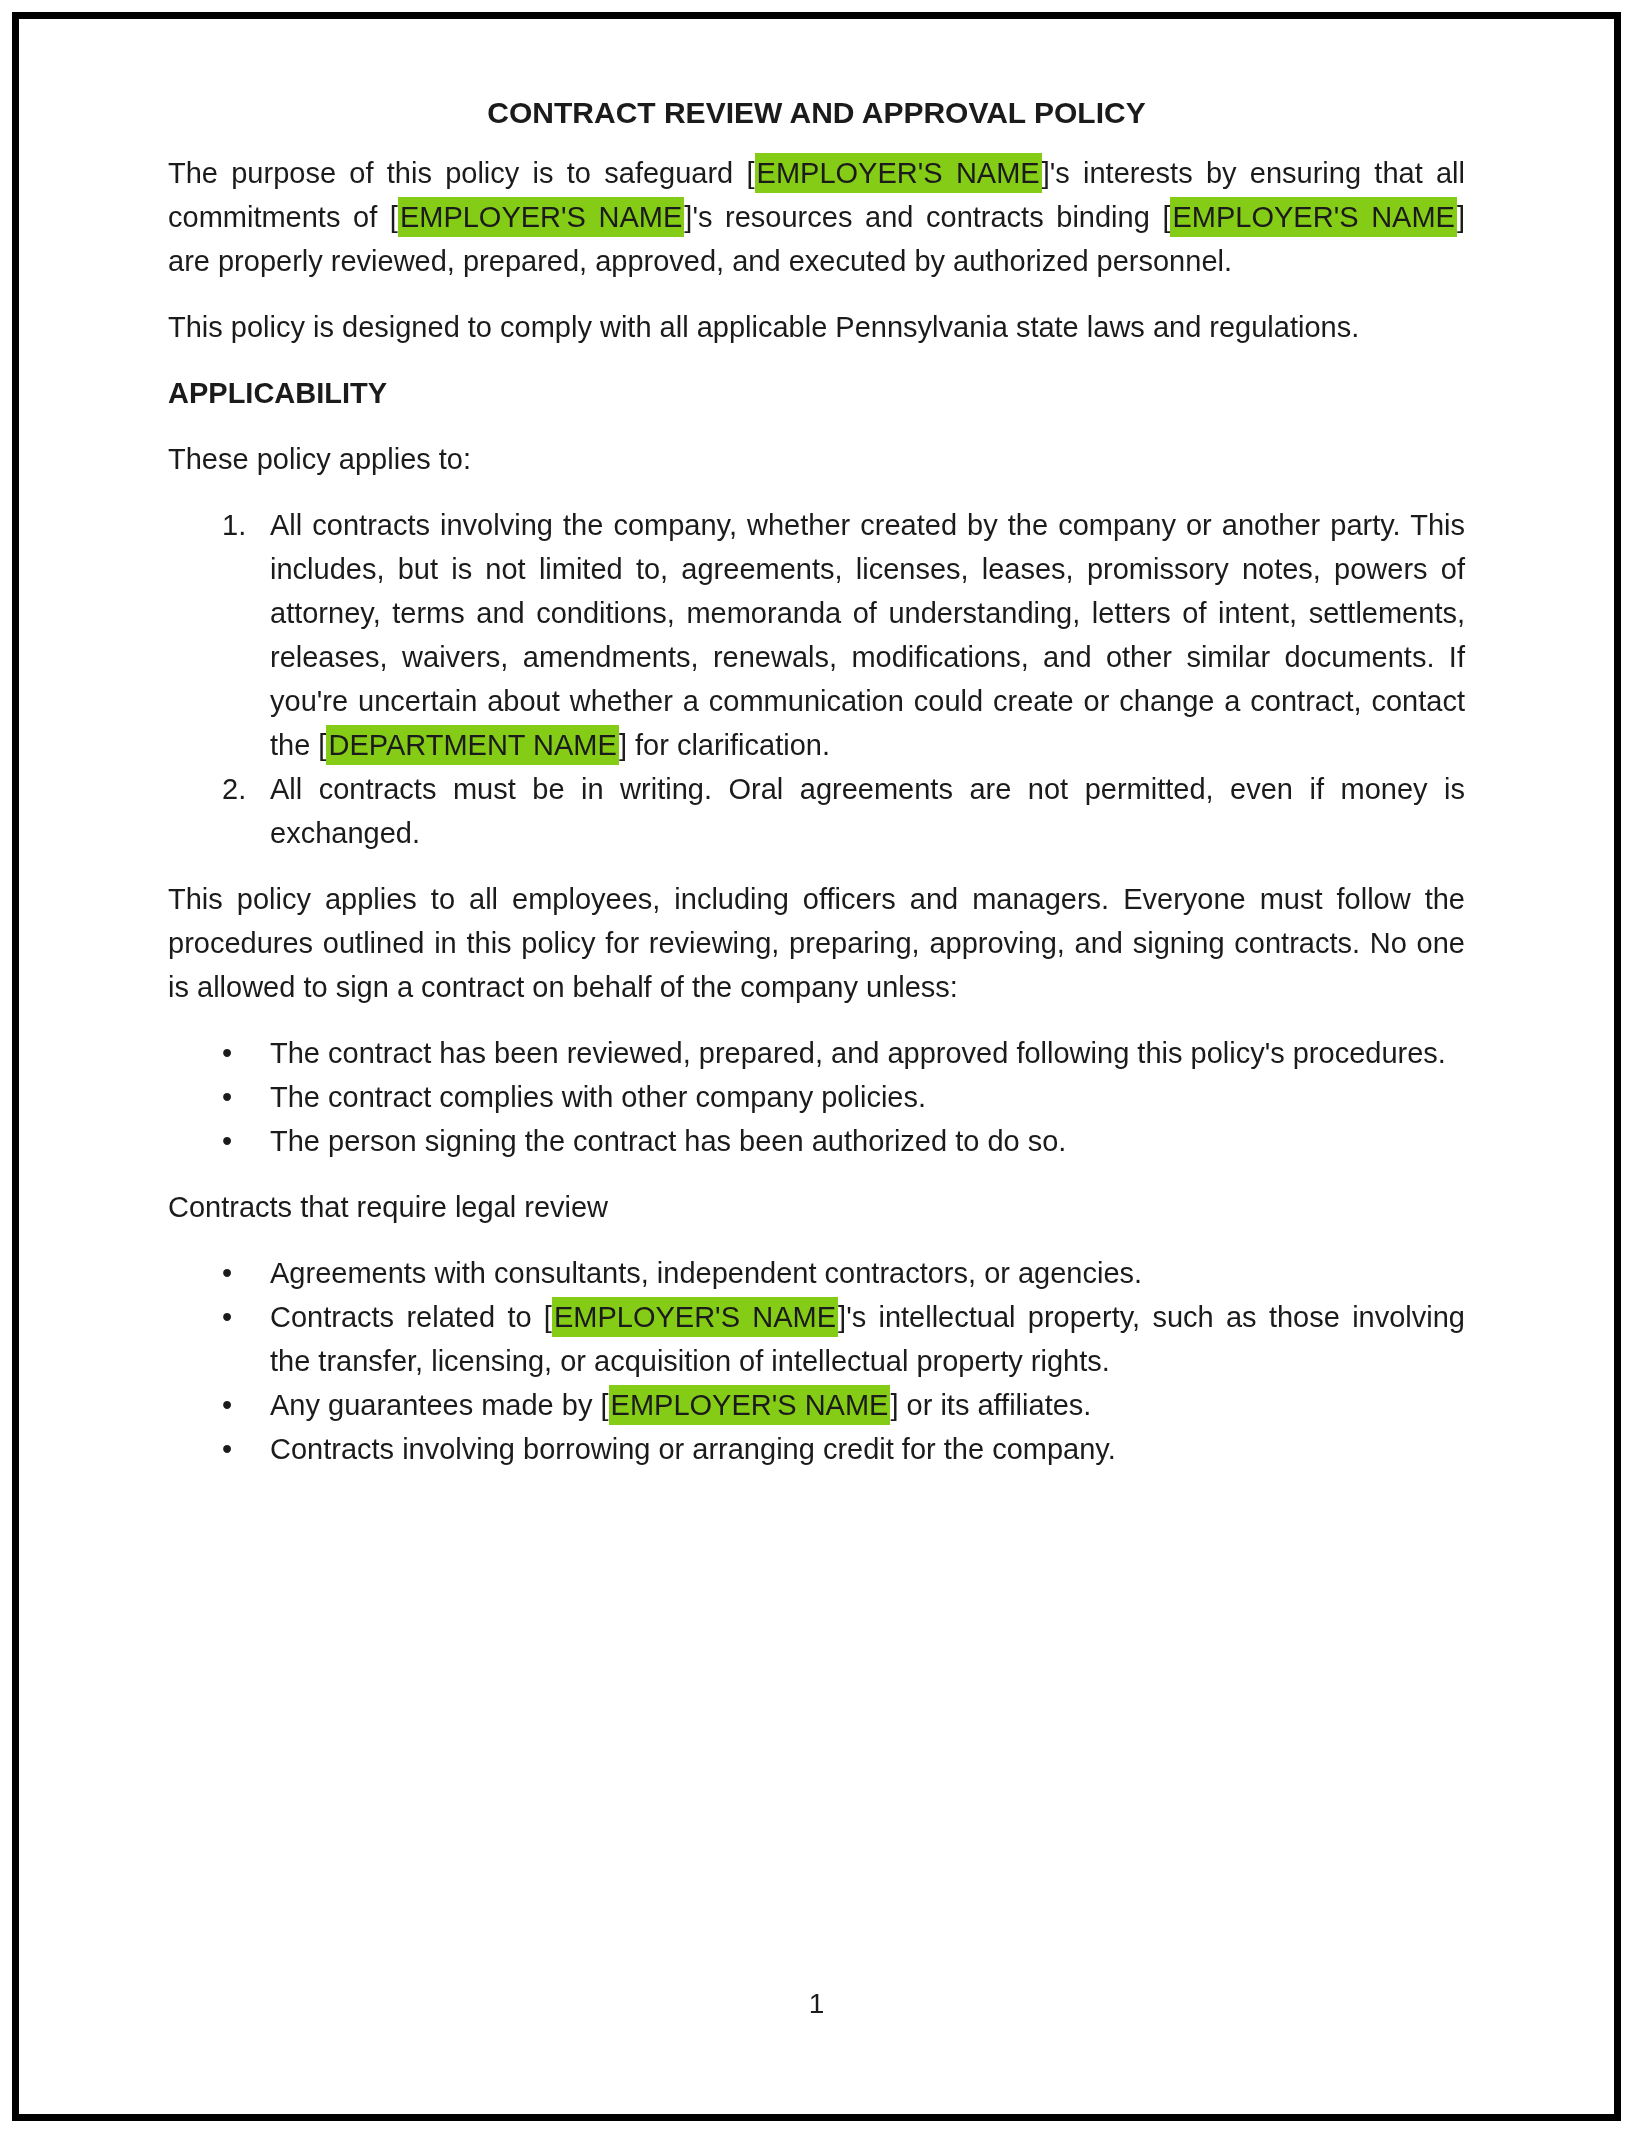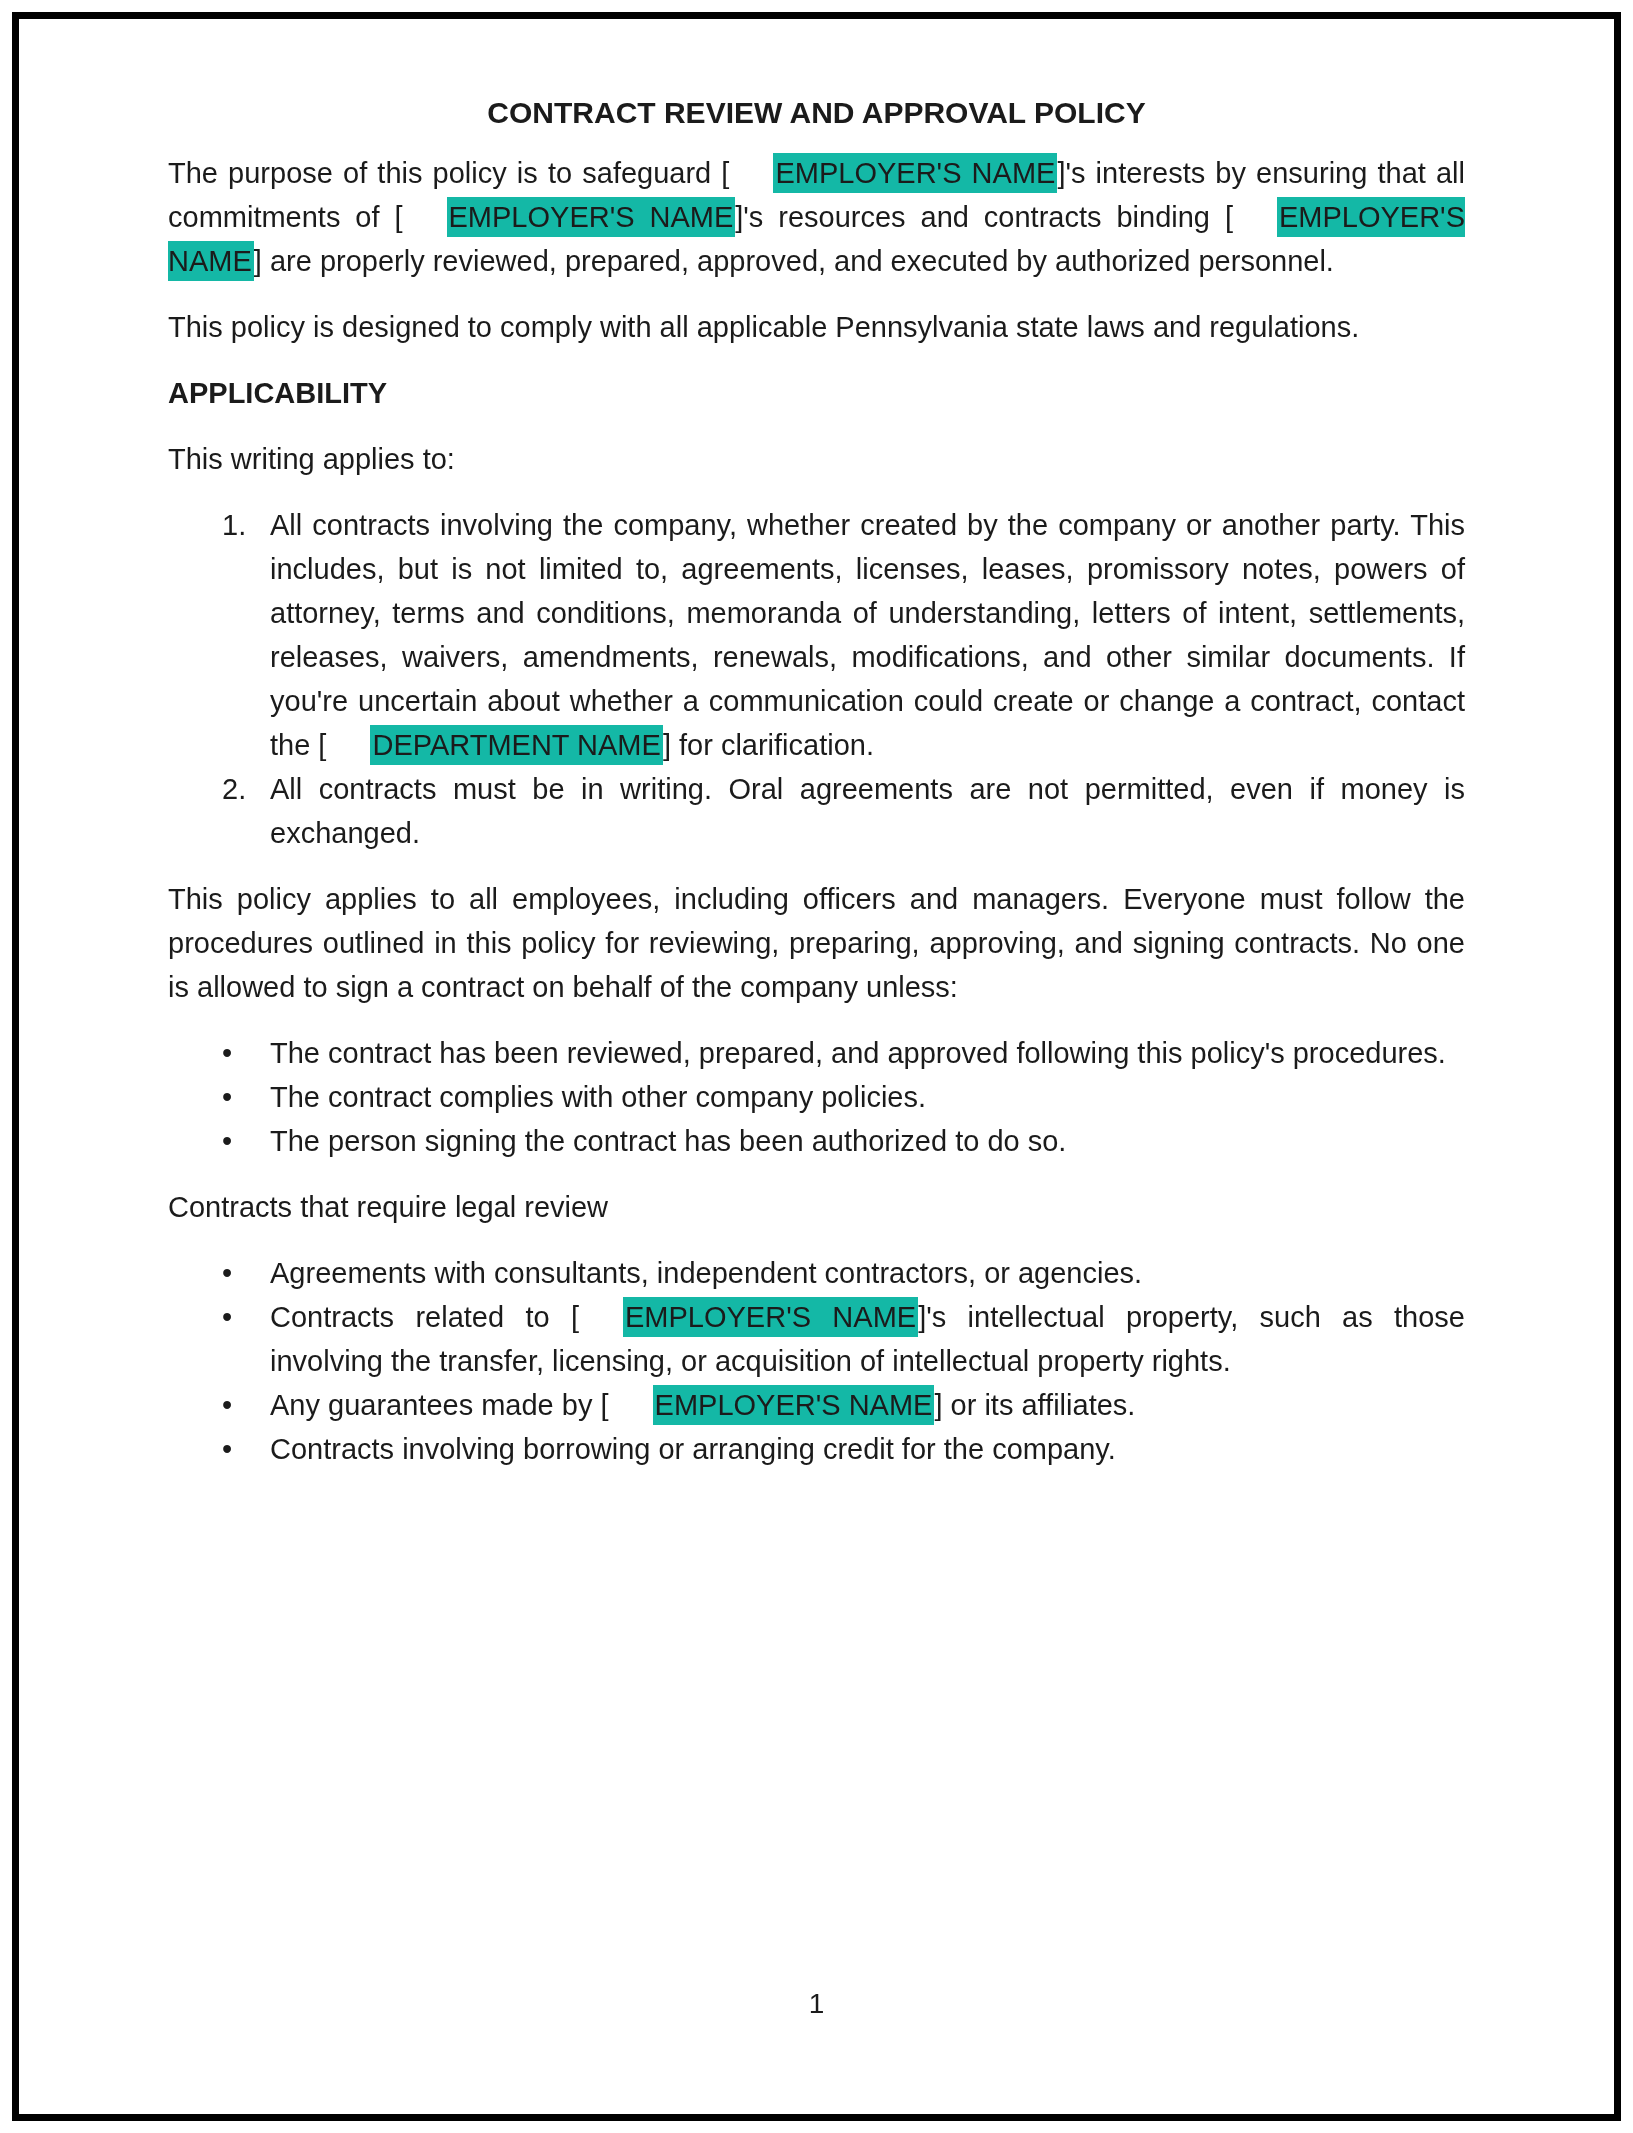--- a/index.html
+++ b/index.html
@@ -54,23 +54,22 @@
     padding-left: 102px;
     text-align: justify;
   }
   .li .marker {
     position: absolute;
     left: 54px;
     top: 0;
     text-align: left;
   }
   .hl {
-    background: #14b8a6;
+    background: #84cc16;
     padding: 4px 2px;
-    margin-left: 44px;
   }
   .page-number {
     position: absolute;
     top: 1982px;
     left: 0;
     right: 0;
     text-align: center;
     font-size: 28px;
   }
 </style>
@@ -78,21 +77,21 @@
 <body>
 
 <div class="page-frame"></div>
 
 <div class="content">
   <div class="doc-title">CONTRACT REVIEW AND APPROVAL POLICY</div>
   <div id="doc-body">
       <div class="block para">The purpose of this policy is to safeguard [<span class="hl">EMPLOYER'S NAME</span>]'s interests by ensuring that all commitments of [<span class="hl">EMPLOYER'S NAME</span>]'s resources and contracts binding [<span class="hl">EMPLOYER'S NAME</span>] are properly reviewed, prepared, approved, and executed by authorized personnel.</div>
       <div class="block para">This policy is designed to comply with all applicable Pennsylvania state laws and regulations.</div>
       <div class="block heading">APPLICABILITY</div>
-      <div class="block para">This writing applies to:</div>
+      <div class="block para">These policy applies to:</div>
       <div class="block list">
         <div class="li"><span class="marker">1.</span>All contracts involving the company, whether created by the company or another party. This includes, but is not limited to, agreements, licenses, leases, promissory notes, powers of attorney, terms and conditions, memoranda of understanding, letters of intent, settlements, releases, waivers, amendments, renewals, modifications, and other similar documents. If you're uncertain about whether a communication could create or change a contract, contact the [<span class="hl">DEPARTMENT NAME</span>] for clarification.</div>
         <div class="li"><span class="marker">2.</span>All contracts must be in writing. Oral agreements are not permitted, even if money is exchanged.</div>
       </div>
       <div class="block para">This policy applies to all employees, including officers and managers. Everyone must follow the procedures outlined in this policy for reviewing, preparing, approving, and signing contracts. No one is allowed to sign a contract on behalf of the company unless:</div>
       <div class="block list">
         <div class="li"><span class="marker">•</span>The contract has been reviewed, prepared, and approved following this policy's procedures.</div>
         <div class="li"><span class="marker">•</span>The contract complies with other company policies.</div>
         <div class="li"><span class="marker">•</span>The person signing the contract has been authorized to do so.</div>
       </div>

